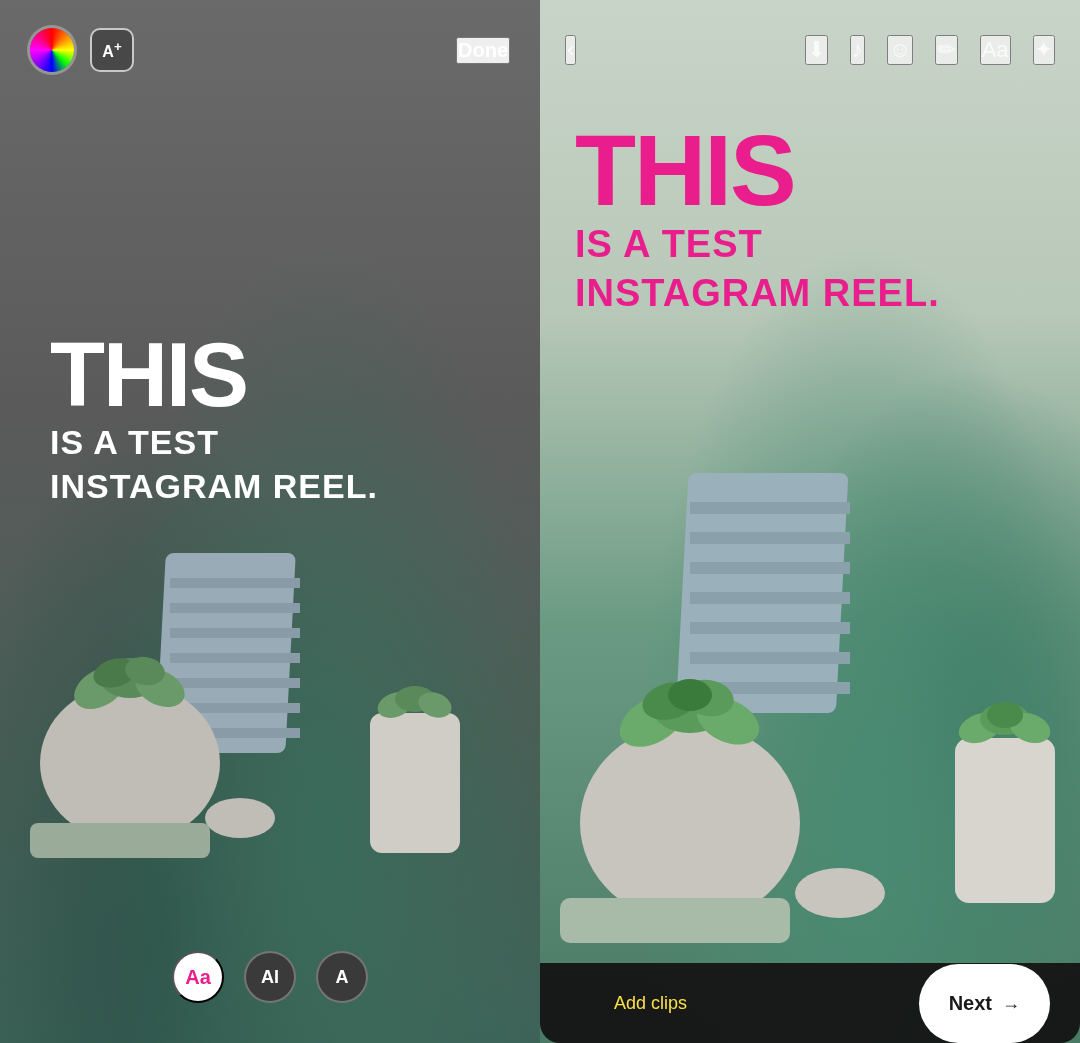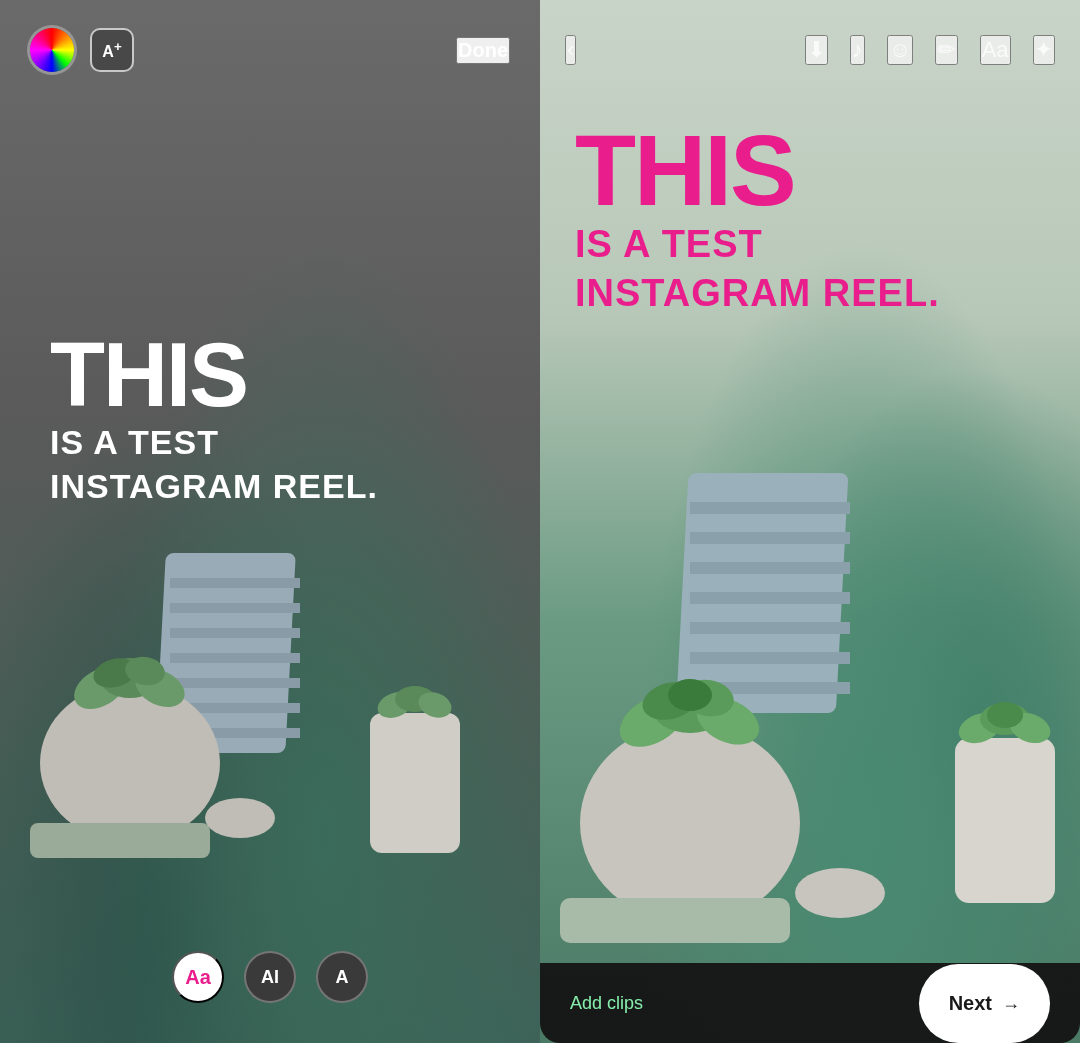--- a/index.html
+++ b/index.html
@@ -229,23 +229,24 @@
       align-items: center;
       justify-content: space-between;
       padding: 0 30px;
       z-index: 10;
       border-radius: 0 0 20px 20px;
     }
 
     .add-clips-btn {
       background: transparent;
       border: none;
-      color: #86efac;
+      color: #fde047;
       font-size: 18px;
       font-weight: 500;
+      margin-left: 44px;
     }
 
     .next-btn {
       background: white;
       border: none;
       border-radius: 50px;
       padding: 28px 30px;
       font-size: 20px;
       font-weight: 600;
       color: #1a1a1a;

